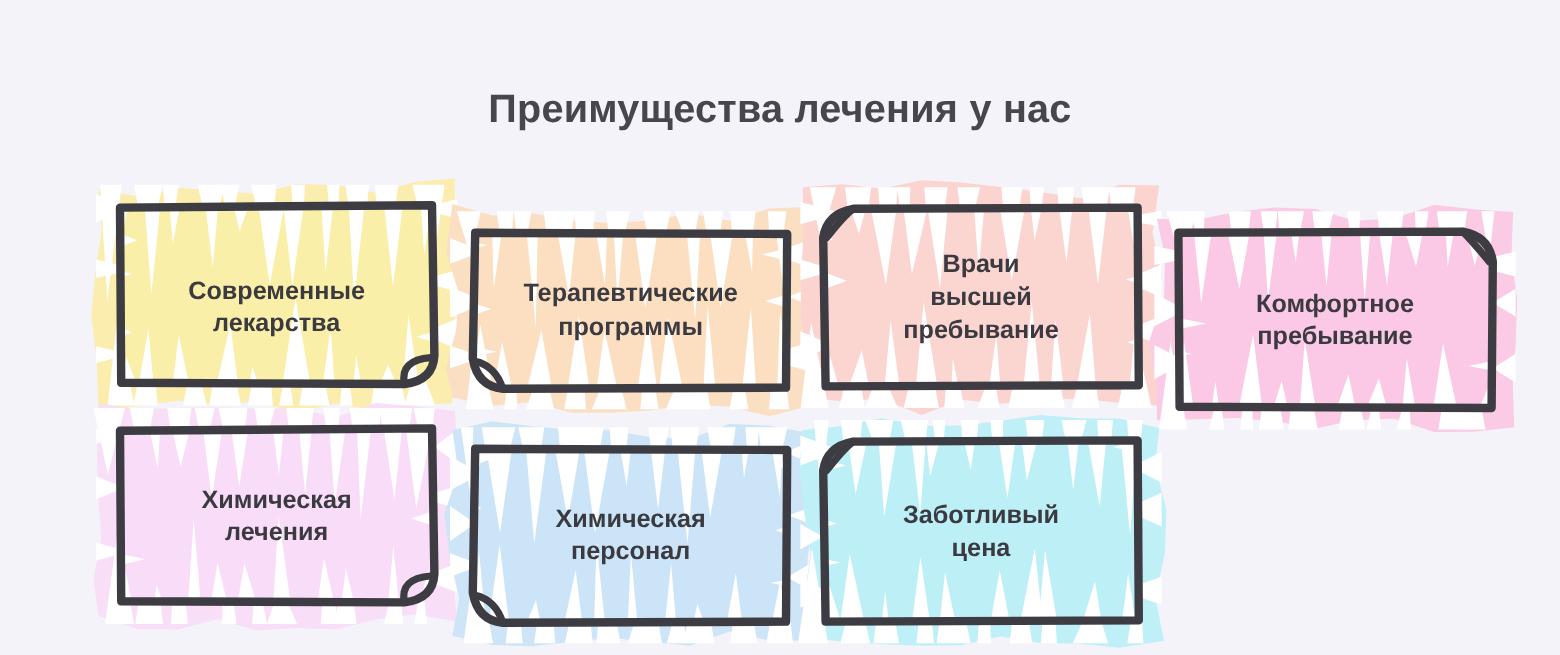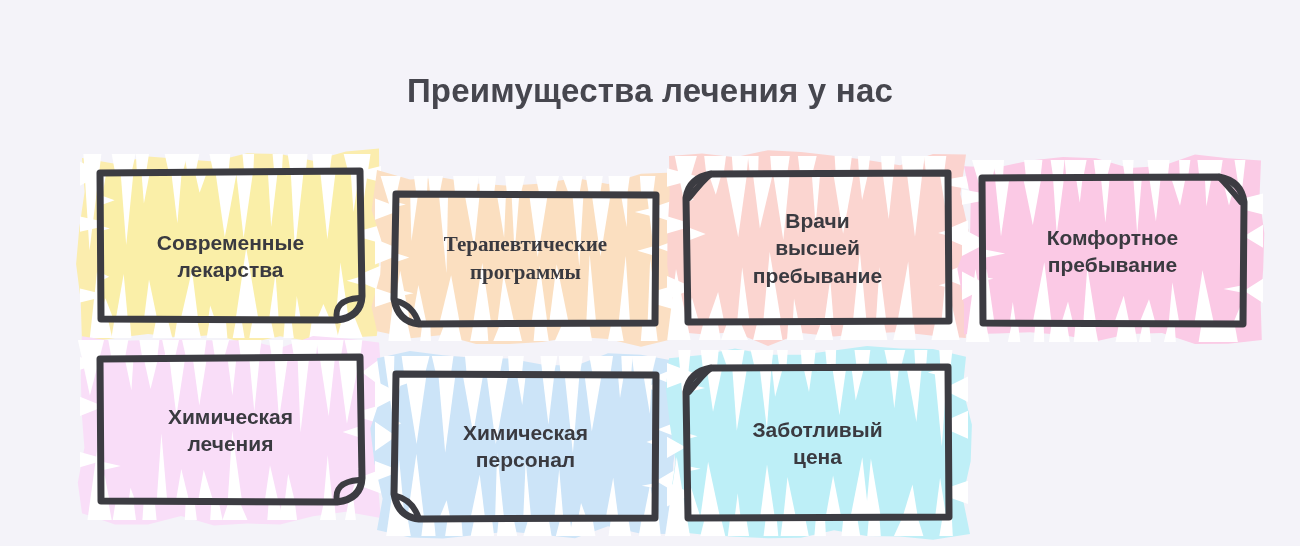--- a/index.html
+++ b/index.html
@@ -144,21 +144,21 @@
               <polygon points="283.0,59.7 283.0,87.1 261.7,73.4" fill="#ffffff"></polygon>
               <polygon points="283.0,101.0 283.0,120.5 248.7,110.7" fill="#ffffff"></polygon>
             </g>
           </g>
           <path d="M 2,3 L 262,1 L 264,126 Q 263,147 239,150 L 3,149 Z" fill="none" stroke="#3c3c42" stroke-width="7" stroke-linejoin="round" stroke-linecap="round"></path>
           <path d="M 239,150 Q 235,130 261,128" fill="none" stroke="#3c3c42" stroke-width="6" stroke-linecap="round"></path>
         </svg>
         <div class="card-label">Современные
 лекарства</div>
       </div>
-      <div class="card" style="left: 393px; top: 168px; width: 265px; height: 133px; font-family: Liberation Serif, serif;">
+      <div class="card" style="left: 393px; top: 168px; width: 265px; height: 133px;">
         <svg width="265" height="133" viewBox="0 0 265 133">
           <g>
             <polygon points="-16.0,-22.0 17.0,-12.4 50.0,-14.2 83.0,-8.4 116.0,-6.2 149.0,-8.5 182.0,-13.9 215.0,-8.0 248.0,-18.2 281.0,-19.5 285.4,18.2 282.6,50.4 286.2,82.6 282.8,114.8 279.7,147.0 248.0,154.8 215.0,146.9 182.0,144.8 149.0,150.0 116.0,152.0 83.0,151.9 50.0,143.1 17.0,146.2 -16.0,139.3 -21.5,114.8 -12.8,82.6 -11.1,50.4 -21.3,18.2" fill="#fbdfc3"></polygon>
             <polygon points="-12.4,-16.0 7.6,-16.0 -0.8,22.3" fill="#ffffff"></polygon>
             <polygon points="20.9,-16.0 34.8,-16.0 31.1,58.4" fill="#ffffff"></polygon>
             <polygon points="35.2,-16.0 50.0,-16.0 40.5,33.2" fill="#ffffff"></polygon>
             <polygon points="60.2,-16.0 86.1,-16.0 70.4,77.2" fill="#ffffff"></polygon>
             <polygon points="85.8,-16.0 103.1,-16.0 92.5,80.4" fill="#ffffff"></polygon>
             <polygon points="112.1,-16.0 132.0,-16.0 118.3,42.7" fill="#ffffff"></polygon>
             <polygon points="142.6,-16.0 166.0,-16.0 153.9,38.6" fill="#ffffff"></polygon>
@@ -297,21 +297,21 @@
               <polygon points="283.0,104.8 283.0,121.5 253.9,113.2" fill="#ffffff"></polygon>
             </g>
           </g>
           <path d="M 26,2 L 263,1 L 264,149 L 3,150 L 1,26 Q 4,6 26,2 Z" fill="none" stroke="#3c3c42" stroke-width="7" stroke-linejoin="round" stroke-linecap="round"></path>
           <path d="M 26,2 Q 18,8 4,26" fill="none" stroke="#3c3c42" stroke-width="6" stroke-linecap="round"></path>
         </svg>
         <div class="card-label">Врачи
 высшей
 пребывание</div>
       </div>
-      <div class="card" style="left: 980px; top: 152px; width: 265px; height: 150px;">
+      <div class="card" style="left: 980px; top: 168px; width: 265px; height: 150px;">
         <svg width="265" height="150" viewBox="0 0 265 150">
           <g>
             <polygon points="-16.0,-9.8 17.0,-8.6 50.0,-15.5 83.0,-19.1 116.0,-17.8 149.0,-8.0 182.0,-10.0 215.0,-21.4 248.0,-17.7 281.0,-15.4 279.5,21.6 284.3,57.2 283.2,92.8 280.7,128.4 281.8,164.0 248.0,167.8 215.0,168.1 182.0,157.0 149.0,157.9 116.0,165.3 83.0,159.0 50.0,156.3 17.0,157.4 -16.0,158.2 -16.0,128.4 -22.7,92.8 -9.9,57.2 -9.2,21.6" fill="#fbcbe6"></polygon>
             <polygon points="-8.0,-16.0 16.1,-16.0 6.5,33.7" fill="#ffffff"></polygon>
             <polygon points="12.1,-16.0 24.0,-16.0 21.7,24.4" fill="#ffffff"></polygon>
             <polygon points="44.1,-16.0 62.4,-16.0 53.4,69.3" fill="#ffffff"></polygon>
             <polygon points="70.6,-16.0 84.5,-16.0 79.0,40.6" fill="#ffffff"></polygon>
             <polygon points="84.7,-16.0 106.6,-16.0 91.8,62.3" fill="#ffffff"></polygon>
             <polygon points="113.6,-16.0 131.4,-16.0 119.6,29.5" fill="#ffffff"></polygon>
             <polygon points="142.4,-16.0 153.6,-16.0 150.6,39.8" fill="#ffffff"></polygon>

